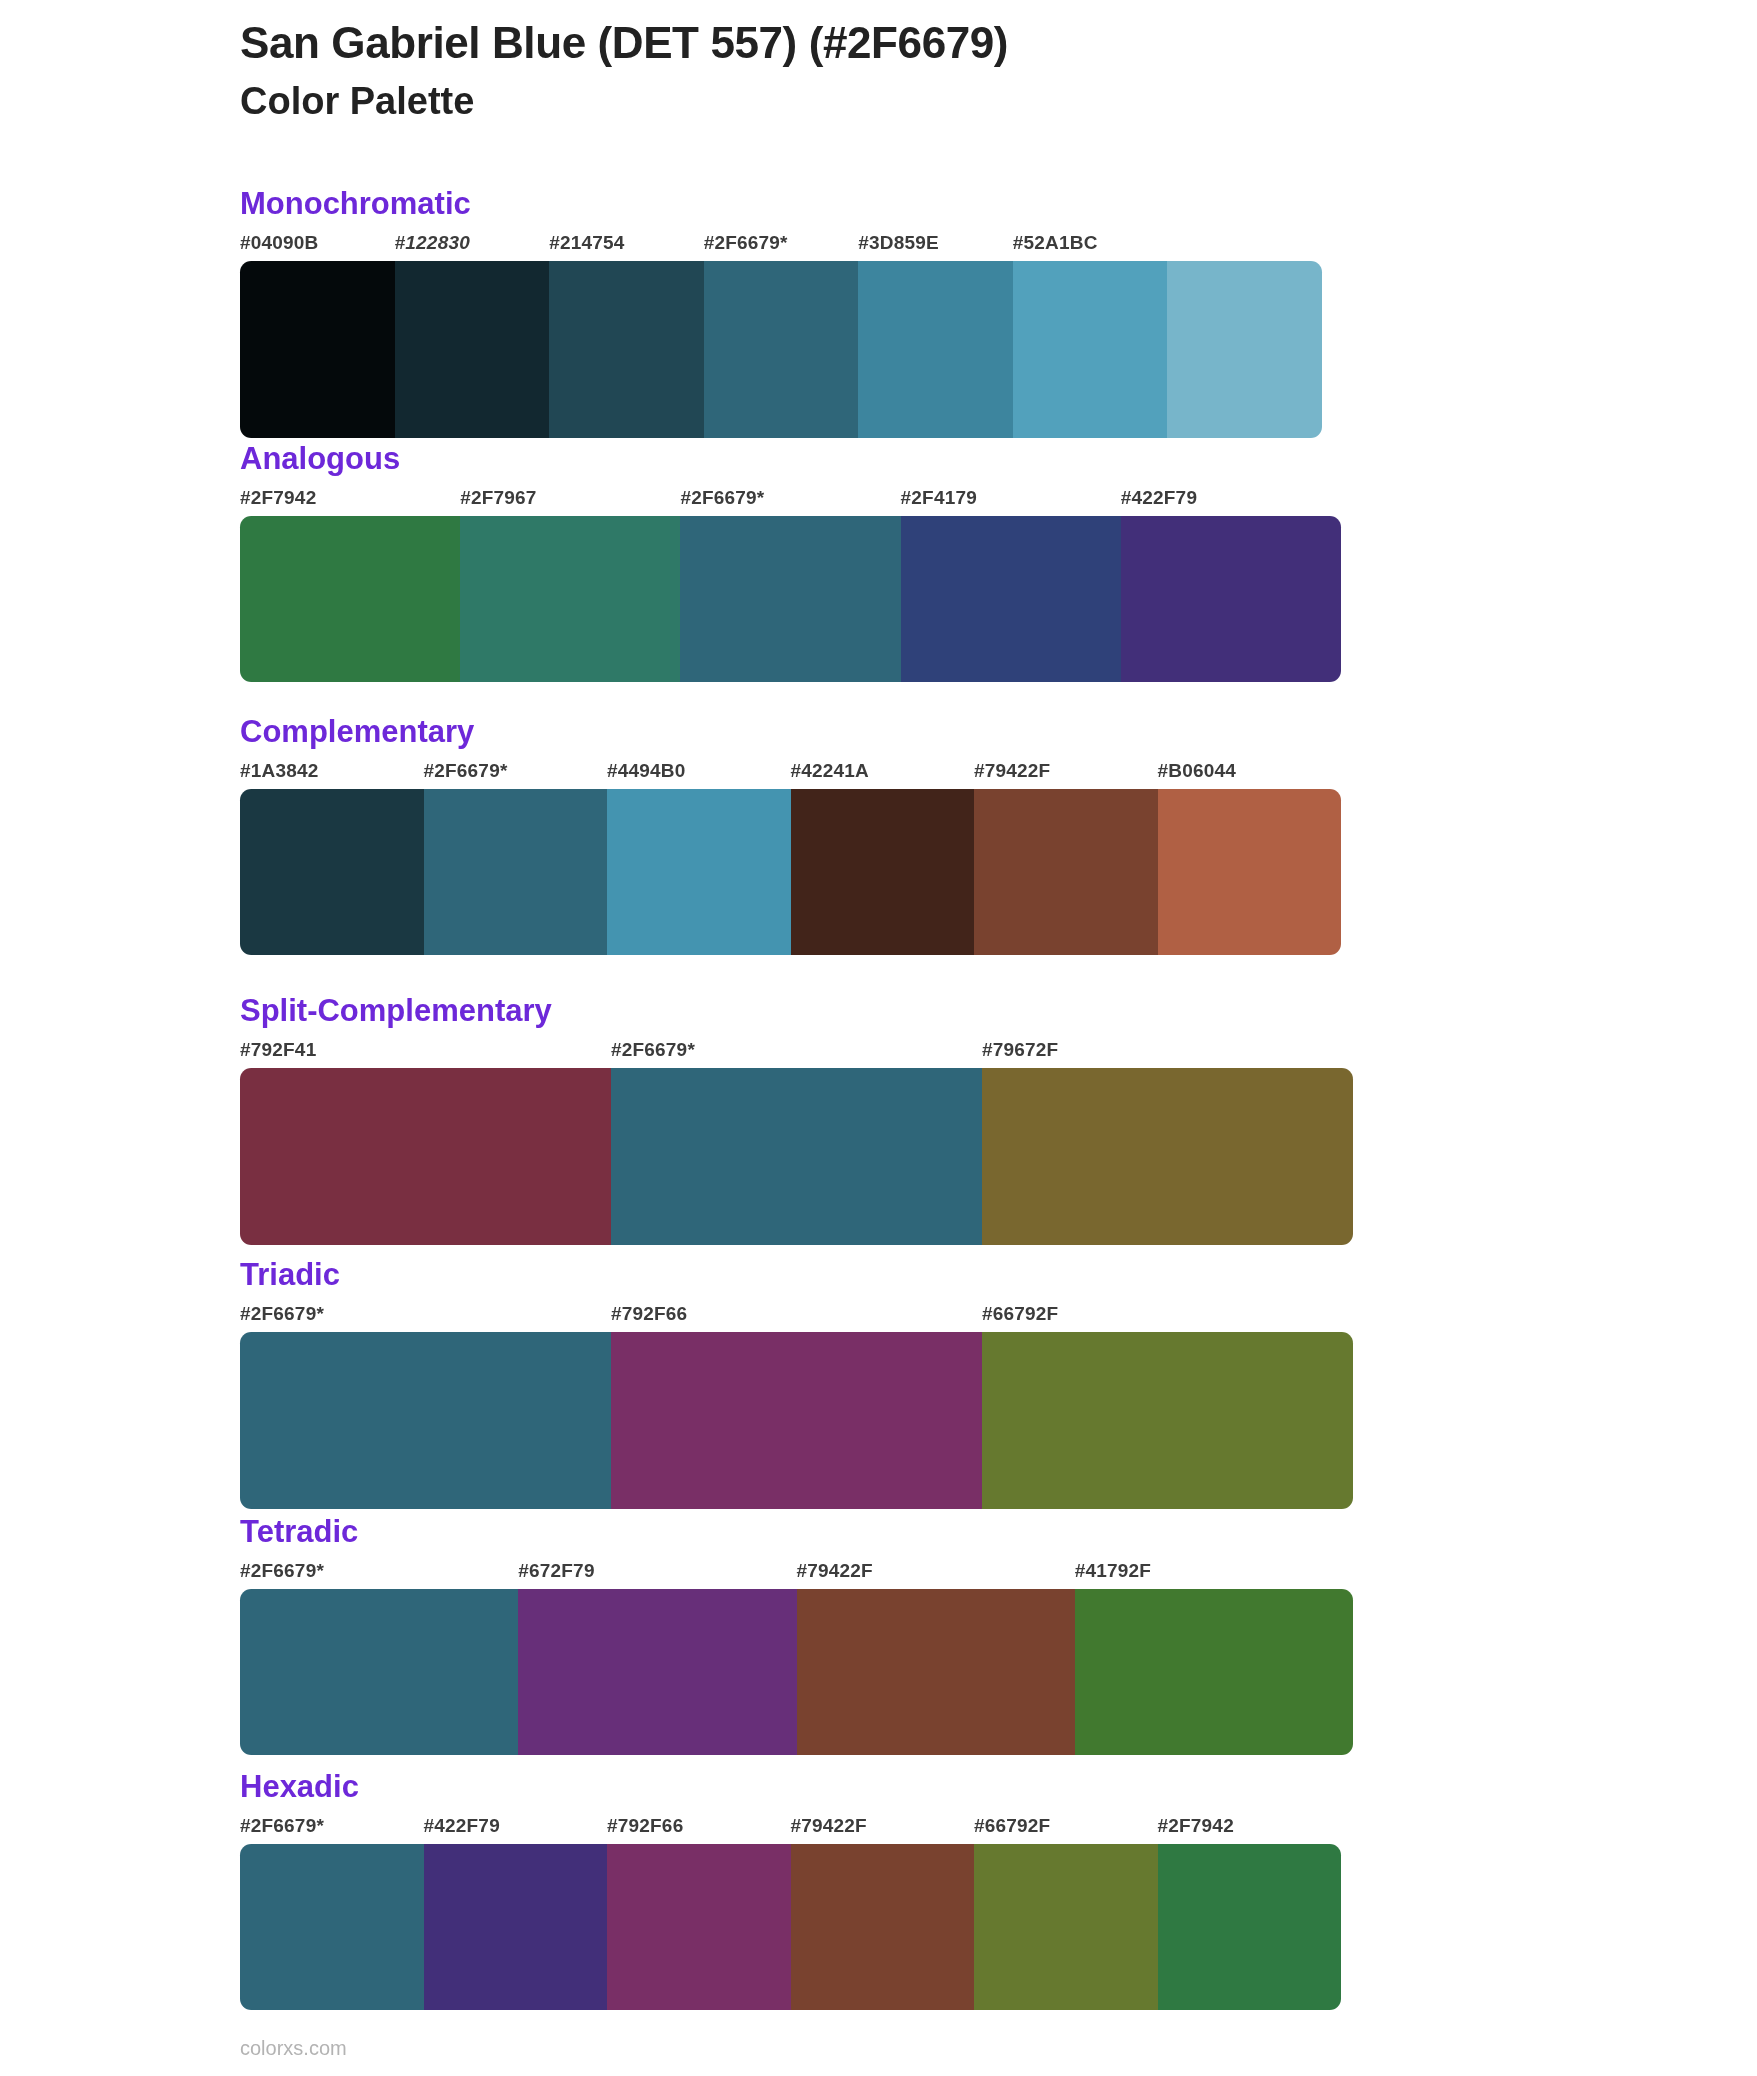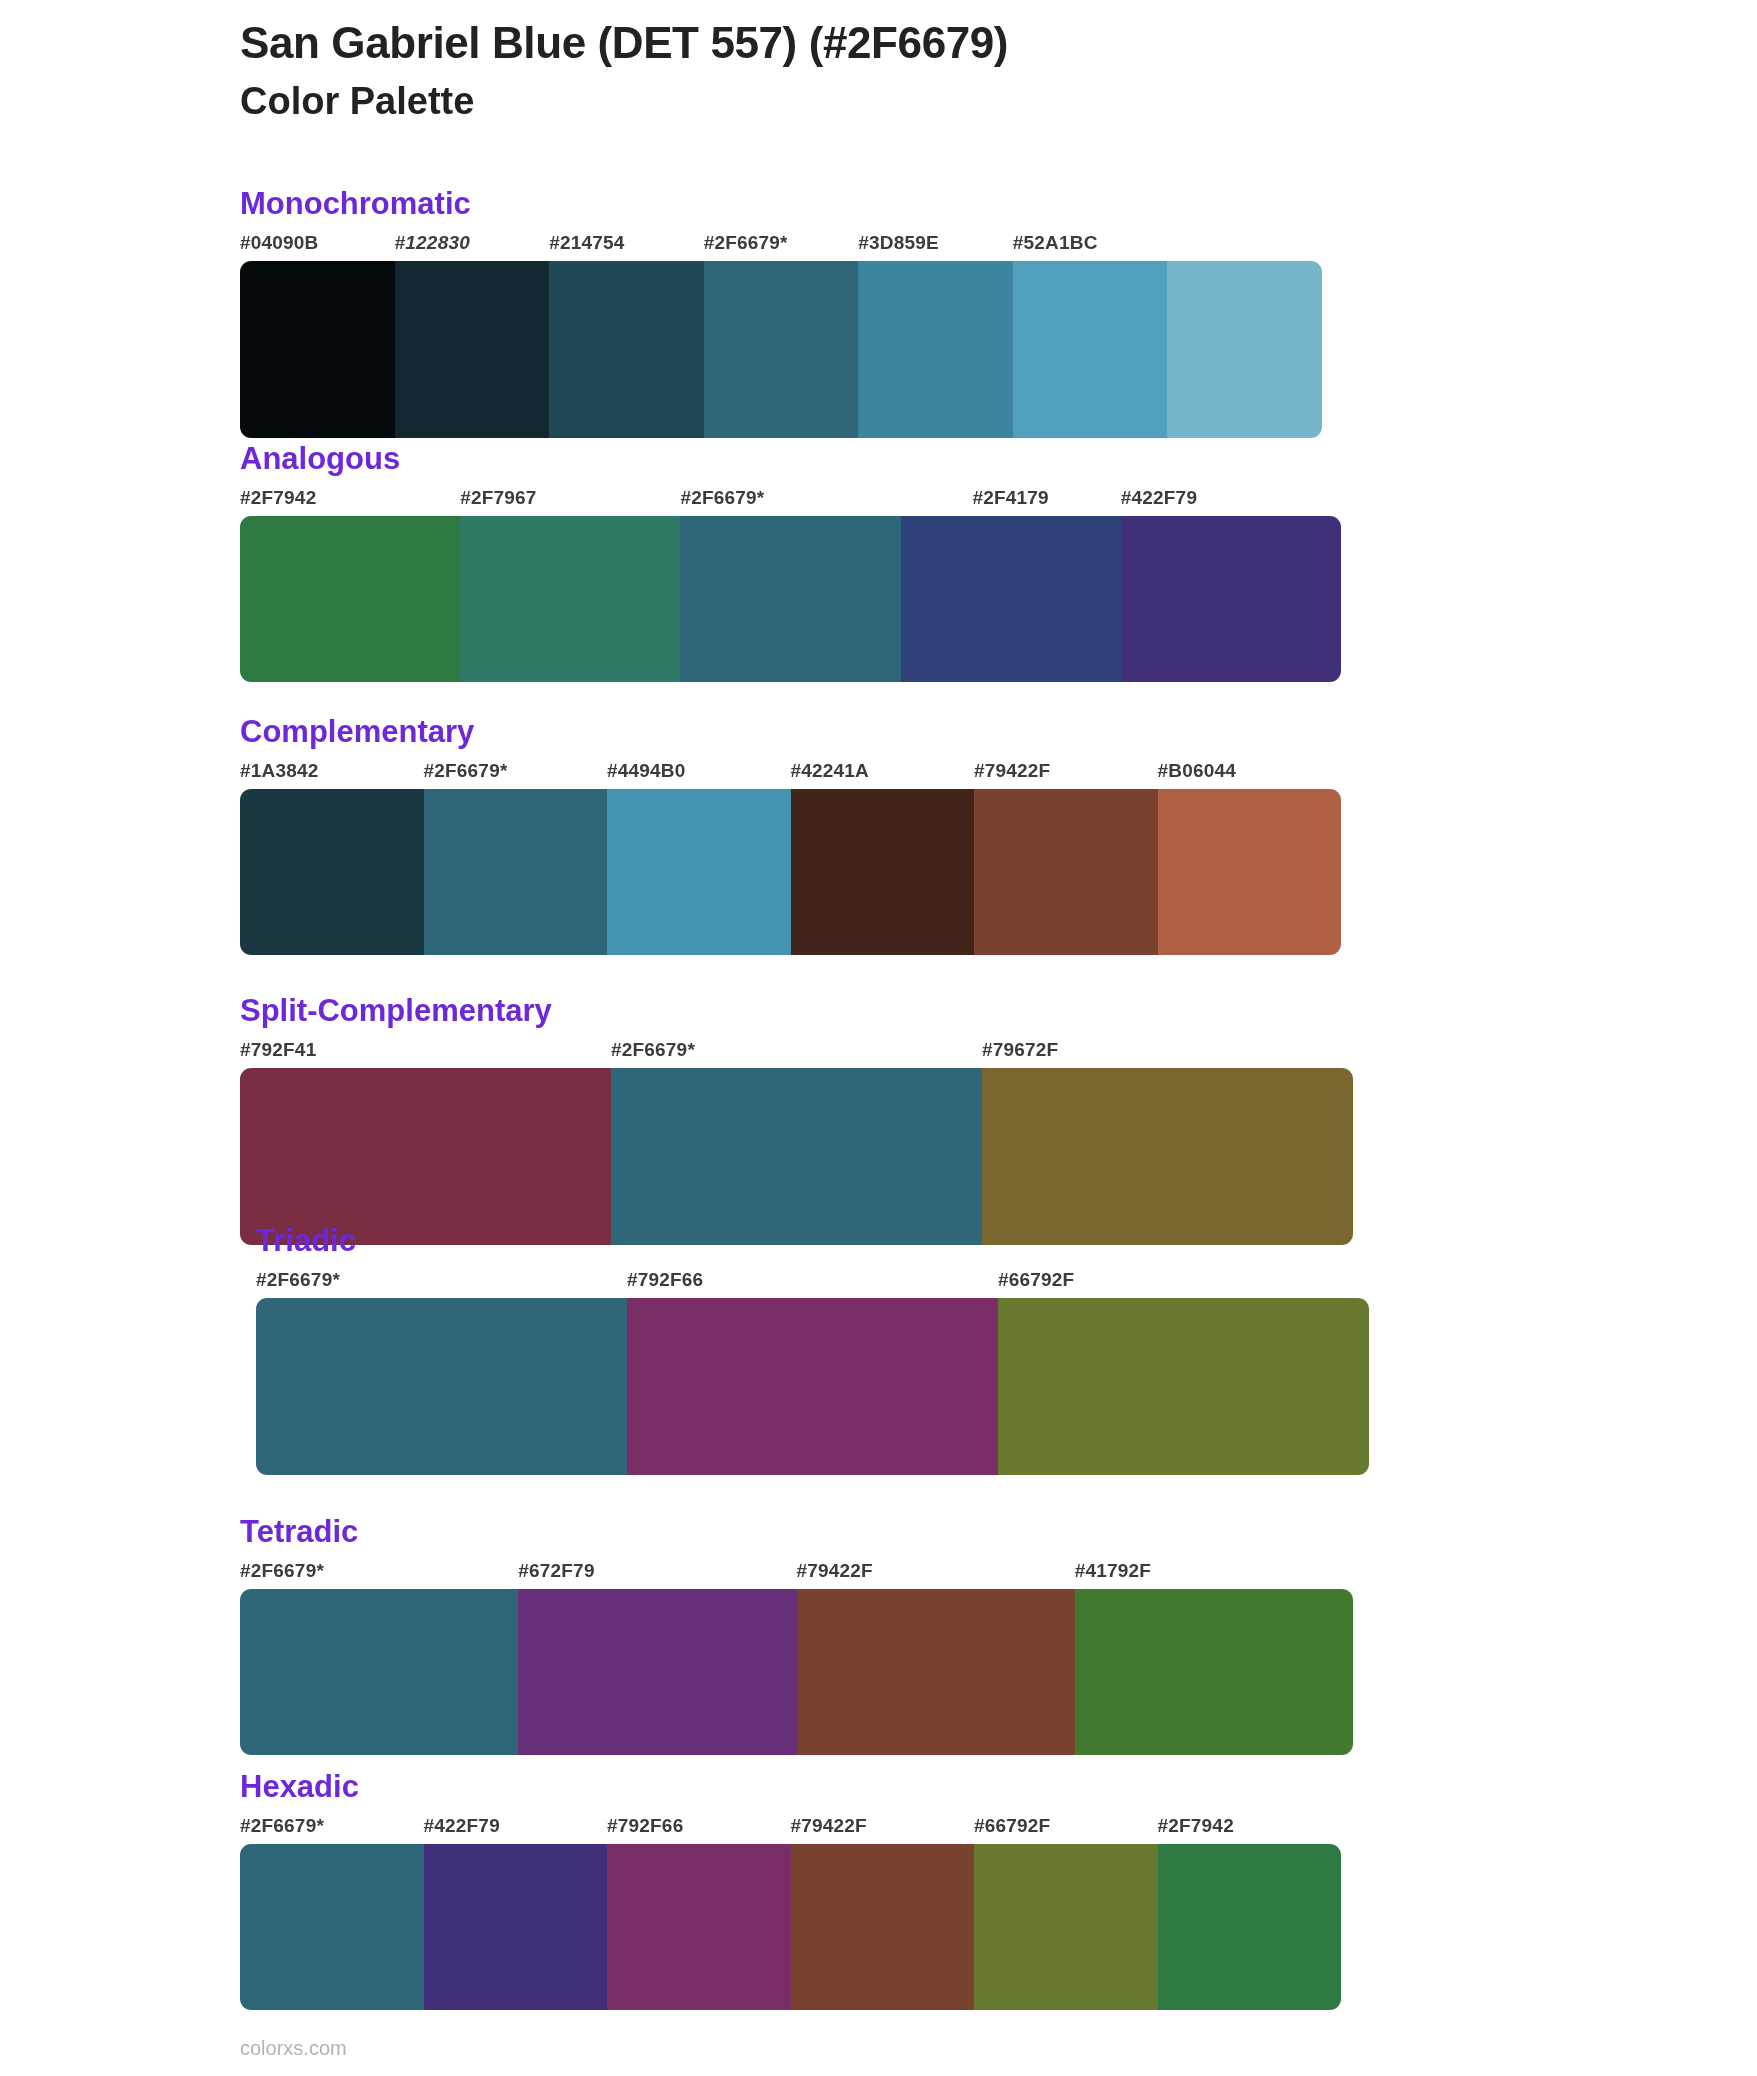--- a/index.html
+++ b/index.html
@@ -139,21 +139,21 @@
           <div class="swatch" title="#52A1BC" style="width: 14.2857%; background: rgb(82, 161, 188);"></div>
           <div class="swatch" title="#77B5CA" style="width: 14.2857%; background: rgb(119, 181, 202);"></div>
         </div>
       </div>
       <div class="section" style="top: 443px; width: 1101px;">
         <div class="section-title">Analogous</div>
         <div class="labels-row">
           <div class="swatch-label" style="width: 20%;">#2F7942</div>
           <div class="swatch-label" style="width: 20%;">#2F7967</div>
           <div class="swatch-label" style="width: 20%;">#2F6679*</div>
-          <div class="swatch-label" style="width: 20%; text-align: center;">#2F4179</div>
+          <div class="swatch-label" style="width: 20%;">#2F4179</div>
           <div class="swatch-label" style="width: 20%;">#422F79</div>
         </div>
         <div class="swatches-row" style="height: 166px;">
           <div class="swatch" title="#2F7942" style="width: 20%; background: rgb(47, 121, 66);"></div>
           <div class="swatch" title="#2F7967" style="width: 20%; background: rgb(47, 121, 103);"></div>
           <div class="swatch" title="#2F6679*" style="width: 20%; background: rgb(47, 102, 121);"></div>
           <div class="swatch" title="#2F4179" style="width: 20%; background: rgb(47, 65, 121);"></div>
           <div class="swatch" title="#422F79" style="width: 20%; background: rgb(66, 47, 121);"></div>
         </div>
       </div>
@@ -182,21 +182,21 @@
           <div class="swatch-label" style="width: 33.3333%;">#792F41</div>
           <div class="swatch-label" style="width: 33.3333%;">#2F6679*</div>
           <div class="swatch-label" style="width: 33.3333%;">#79672F</div>
         </div>
         <div class="swatches-row" style="height: 177px;">
           <div class="swatch" title="#792F41" style="width: 33.3333%; background: rgb(121, 47, 65);"></div>
           <div class="swatch" title="#2F6679*" style="width: 33.3333%; background: rgb(47, 102, 121);"></div>
           <div class="swatch" title="#79672F" style="width: 33.3333%; background: rgb(121, 103, 47);"></div>
         </div>
       </div>
-      <div class="section" style="top: 1225px; width: 1113px; margin-left: 16px;">
+      <div class="section" style="top: 1259px; width: 1113px;">
         <div class="section-title">Triadic</div>
         <div class="labels-row">
           <div class="swatch-label" style="width: 33.3333%;">#2F6679*</div>
           <div class="swatch-label" style="width: 33.3333%;">#792F66</div>
           <div class="swatch-label" style="width: 33.3333%;">#66792F</div>
         </div>
         <div class="swatches-row" style="height: 177px;">
           <div class="swatch" title="#2F6679*" style="width: 33.3333%; background: rgb(47, 102, 121);"></div>
           <div class="swatch" title="#792F66" style="width: 33.3333%; background: rgb(121, 47, 102);"></div>
           <div class="swatch" title="#66792F" style="width: 33.3333%; background: rgb(102, 121, 47);"></div>

